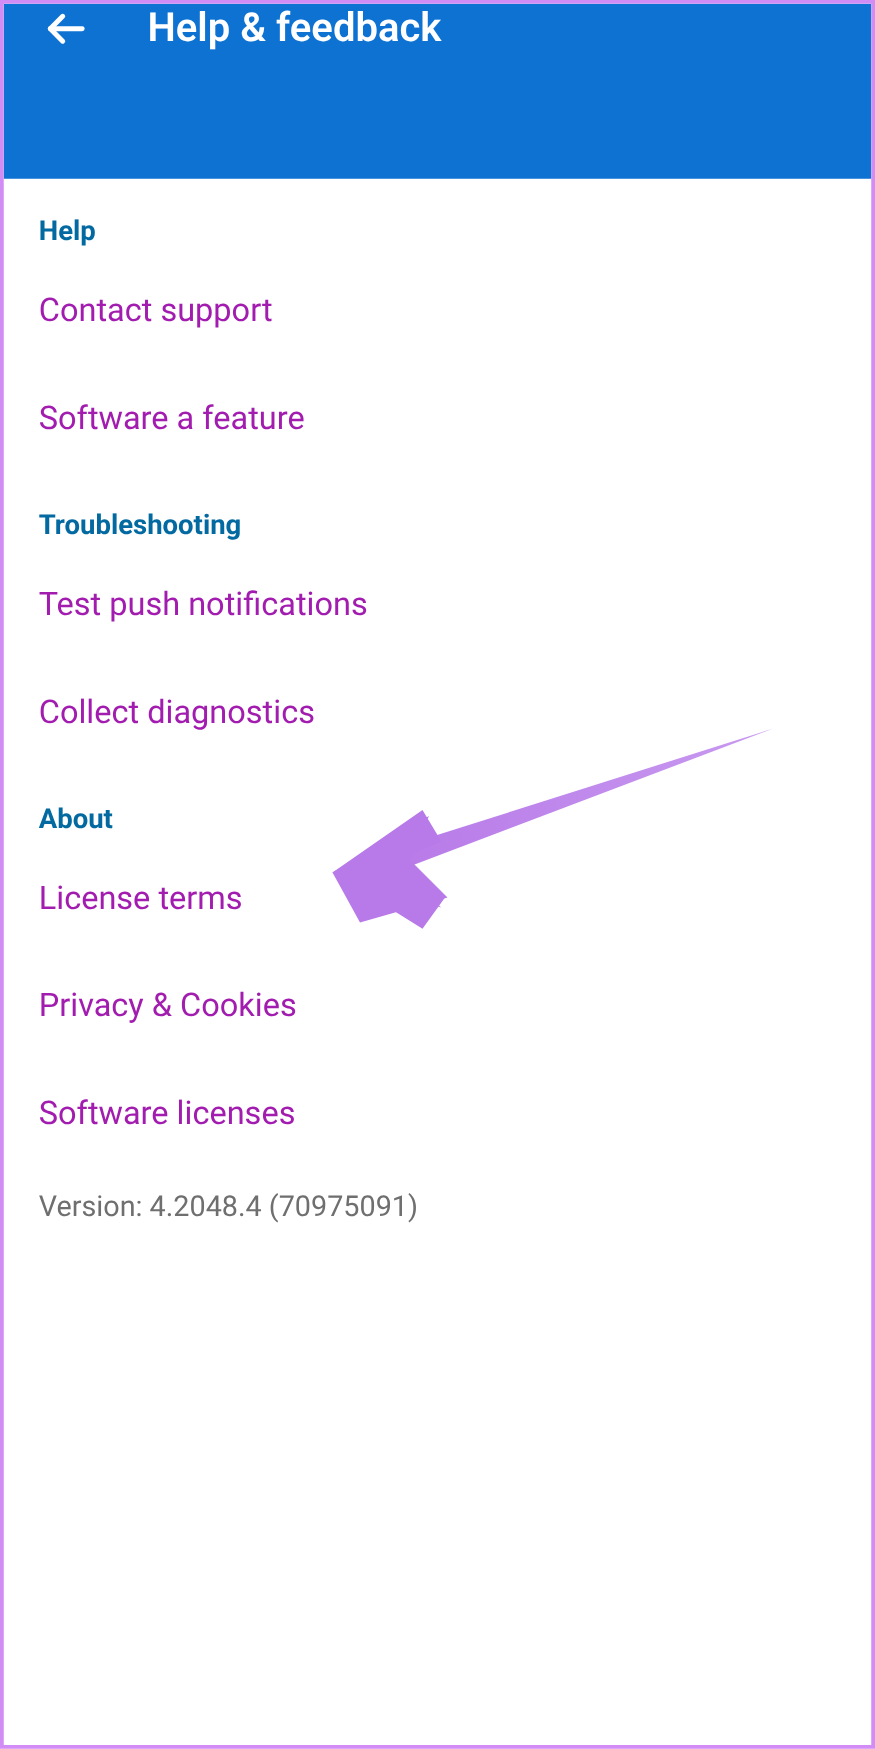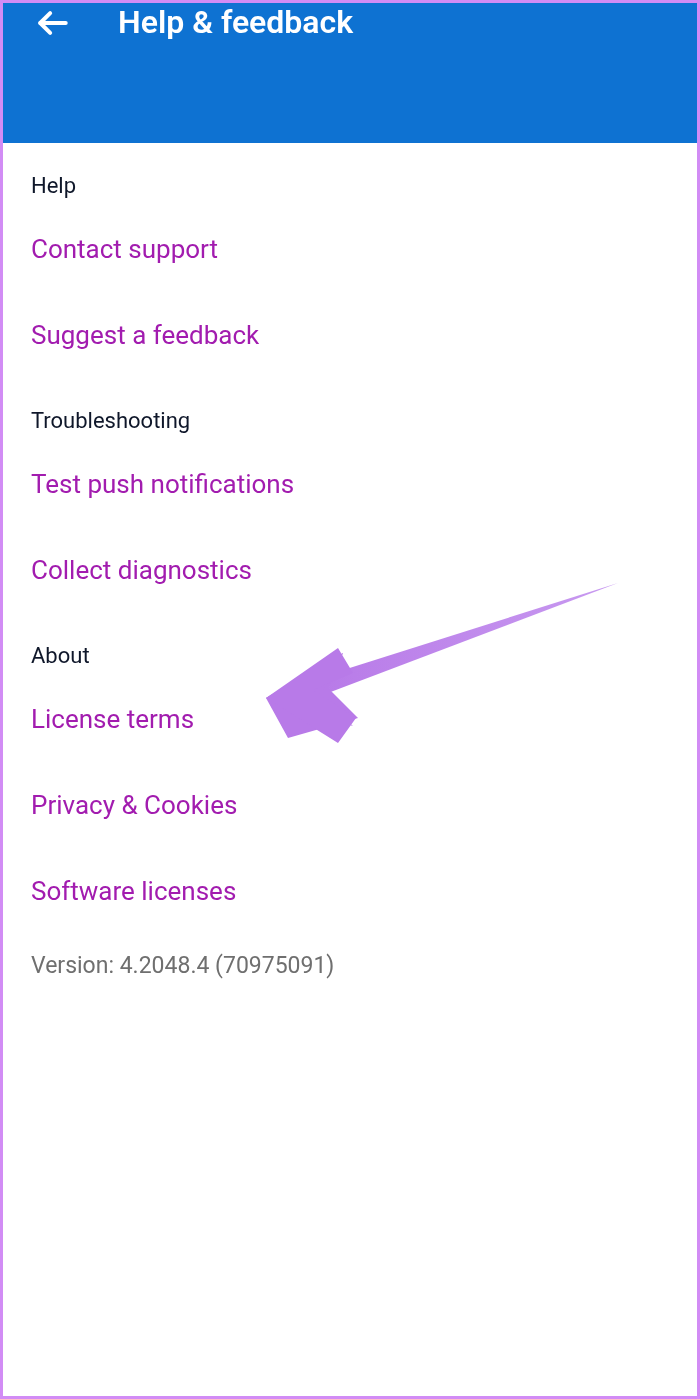--- a/index.html
+++ b/index.html
@@ -27,23 +27,23 @@
   .back-icon svg { width: 34px; height: 34px; stroke: #fff; stroke-width: 2.8; fill: none; stroke-linecap: round; stroke-linejoin: round; }
   .header-title {
     font-size: 32px;
     font-weight: 600;
     color: #ffffff;
   }
   .content {
     padding: 0 0 0 28px;
   }
   .section-header {
-    color: #0f172a;
+    color: #0369a1;
     font-size: 22px;
-    font-weight: 400;
+    font-weight: 700;
     padding: 30px 0 8px 0;
   }
   .item {
     color: #a21caf;
     font-size: 26px;
     font-weight: 400;
     padding: 28px 0;
   }
   .version {
     color: #6f6f6f;
@@ -67,21 +67,21 @@
         <polyline points="10 5 3 12 10 19"></polyline>
       </svg>
   </div>
   <div class="header-title">Help &amp; feedback</div>
 </div>
 
 <div class="content">
 
   <div class="section-header">Help</div>
   <div class="item">Contact support</div>
-  <div class="item">Suggest a feedback</div>
+  <div class="item">Software a feature</div>
 
   <div class="section-header">Troubleshooting</div>
   <div class="item">Test push notifications</div>
   <div class="item">Collect diagnostics</div>
 
   <div class="section-header">About</div>
   <div class="item">License terms</div>
   <div class="item">Privacy &amp; Cookies</div>
   <div class="item">Software licenses</div>
 

